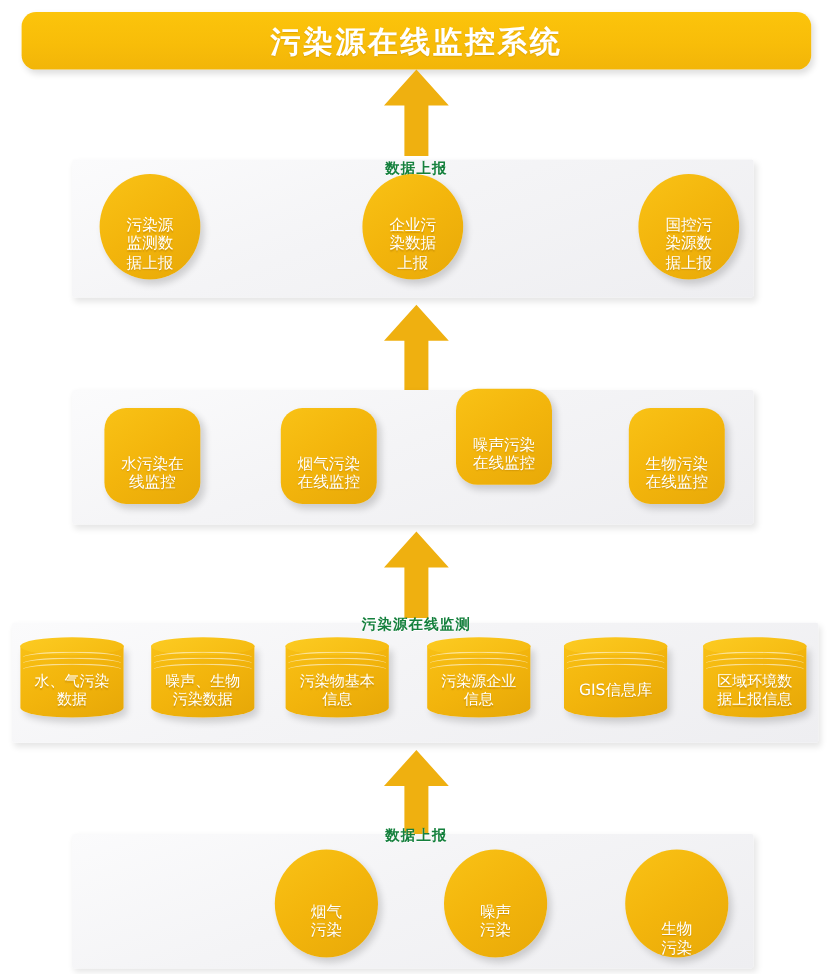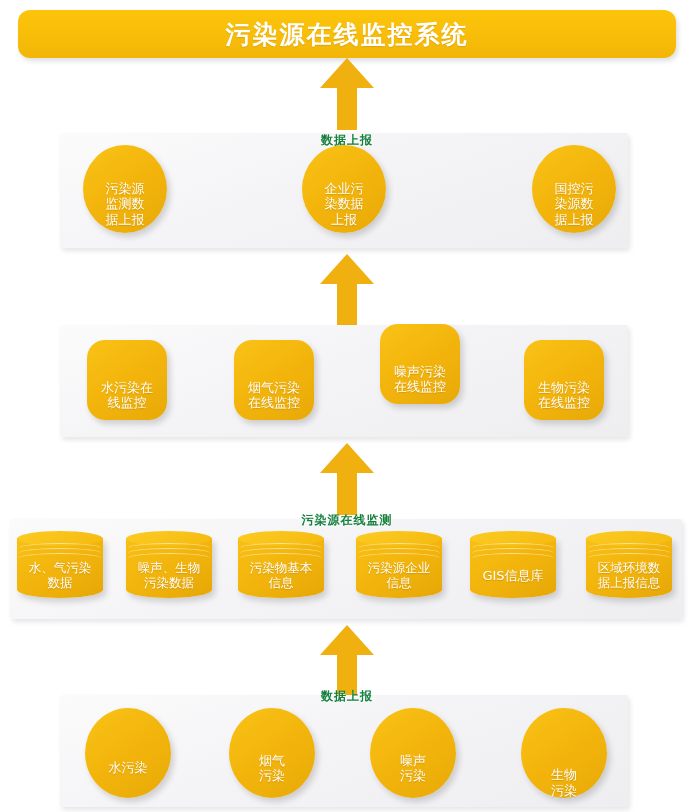--- a/index.html
+++ b/index.html
@@ -220,23 +220,20 @@
   <div class="arrow" style="left:319px;top:625px;">
     <svg width="56" height="70" viewBox="0 0 56 70" aria-hidden="true">
       <polygon points="28,0 55,30 38,30 38,70 18,70 18,30 1,30" fill="#EFB010"></polygon>
     </svg>
   </div>
 
   <div class="band" style="left:60px;top:695px;width:568px;height:112px;"></div>
 
   <div class="stage-label" style="left:0;top:688px;width:694px;">数据上报</div>
 
-  <div class="shape ellipse" style="left:85px;top:708px;width:86px;height:90px;">
-    <span class="lbl">水污染</span>
-  </div>
   <div class="shape ellipse" style="left:229px;top:708px;width:86px;height:90px;">
     <span class="lbl">烟气<br>污染</span>
   </div>
   <div class="shape ellipse" style="left:370px;top:708px;width:86px;height:90px;">
     <span class="lbl">噪声<br>污染</span>
   </div>
   <div class="shape ellipse" style="left:521px;top:708px;width:86px;height:90px;align-items:flex-end;">
     <span class="lbl">生物<br>污染</span>
   </div>
 

